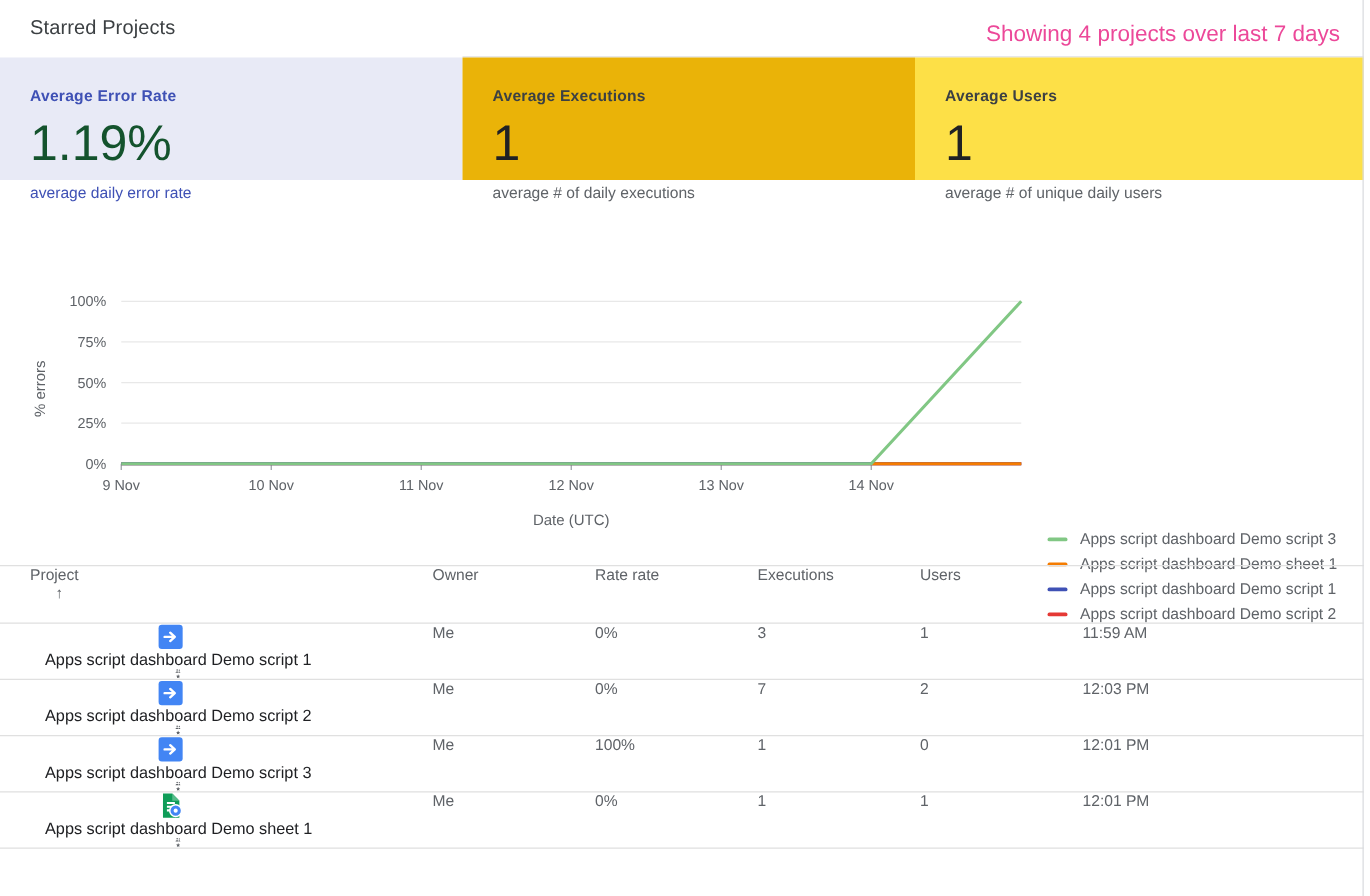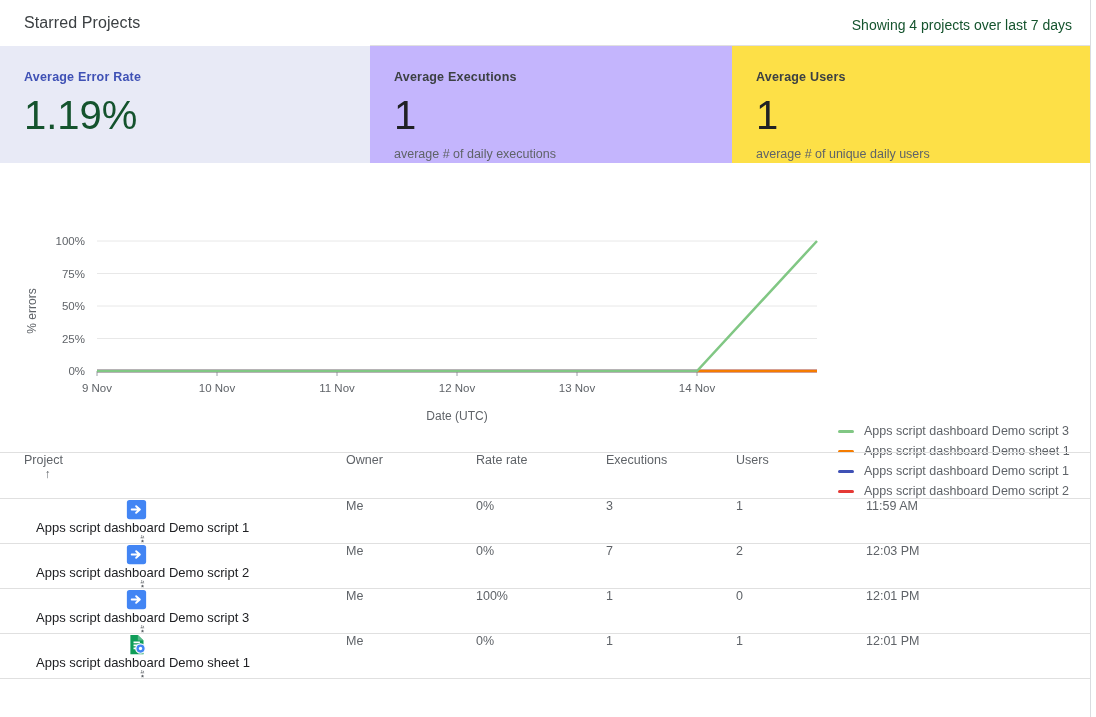--- a/index.html
+++ b/index.html
@@ -17,32 +17,32 @@
   
   .header {
     position: absolute; top: 0; left: 0; width: 1091px; height: 46px; border-radius: 16px;
   }
   .header-title {
     position: absolute; left: 24px; top: 14px;
     font-size: 16px; color: #3c4043; letter-spacing: .1px;
   }
   .header-sub {
     position: absolute; right: 19px; top: 17px;
-    font-size: 14px; color: #14532d;
+    font-size: 18px; color: #ec4899;
   }
   .header-rule {
     position: absolute; left: 370px; top: 45px; width: 721px; height: 1px;
     background: #e0e0e0;
   }
 
   
   .cards { position: absolute; left: 0; top: 46px; width: 1091px; height: 137px; }
-  .card { position: absolute; top: 0; height: 117px; padding: 24px 0 0 24px; }
+  .card { position: absolute; top: 0; height: 98px; padding: 24px 0 0 24px; }
   .card.c1 { left: 0; width: 370px; background: #e8eaf6; }
-  .card.c2 { left: 370px; width: 362px; background: #c4b5fd; }
+  .card.c2 { left: 370px; width: 362px; background: #eab308; }
   .card.c3 { left: 732px; width: 359px; background: #fde047; }
   .card-title { font-size: 12.5px; font-weight: bold; color: #3c4043; letter-spacing: .2px; }
   .card.c1 .card-title { color: #3f51b5; }
   .card-value { font-size: 40px; line-height: 46px; margin-top: 8px; color: #202124; font-weight: normal; }
   .card.c1 .card-value { color: #14532d; }
   .card-desc { font-size: 12.5px; color: #5f6368; margin-top: 9px; }
   .card.c1 .card-desc { color: #3f51b5; }
 
   
   .chart-area { position: absolute; left: 0; top: 183px; width: 1091px; height: 269px; background: #fff; }
@@ -87,20 +87,21 @@
   <div class="header">
     <div class="header-title">Starred Projects</div>
     <div class="header-sub">Showing 4 projects over last 7 days</div>
     <div class="header-rule"></div>
   </div>
 
   <div class="cards">
     <div class="card c1">
       <div class="card-title">Average Error Rate</div>
       <div class="card-value">1.19%</div>
+      <div class="card-desc">average daily error rate</div>
     </div>
     <div class="card c2">
       <div class="card-title">Average Executions</div>
       <div class="card-value">1</div>
       <div class="card-desc">average # of daily executions</div>
     </div>
     <div class="card c3">
       <div class="card-title">Average Users</div>
       <div class="card-value">1</div>
       <div class="card-desc">average # of unique daily users</div>

